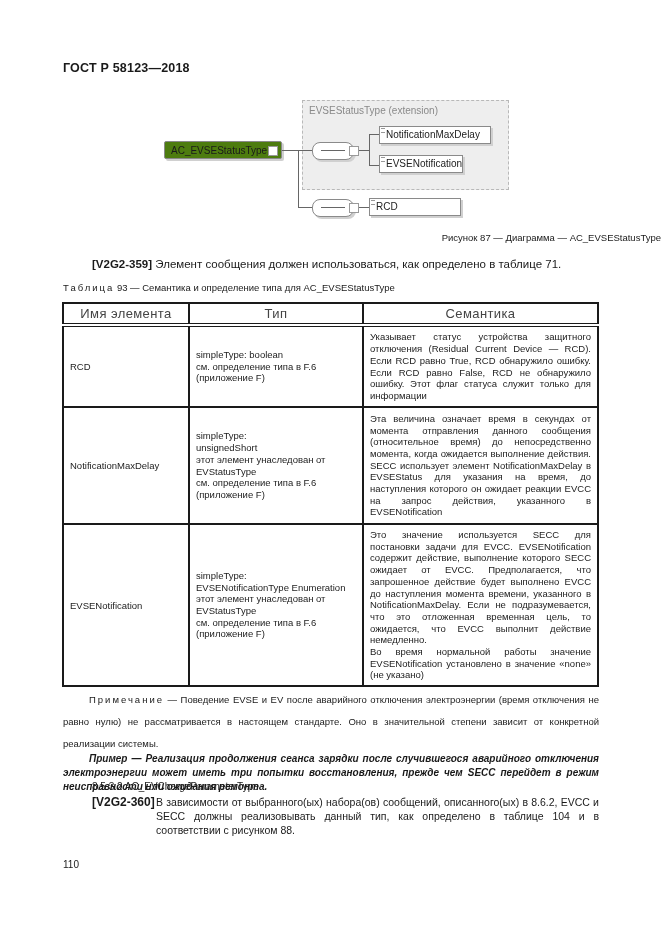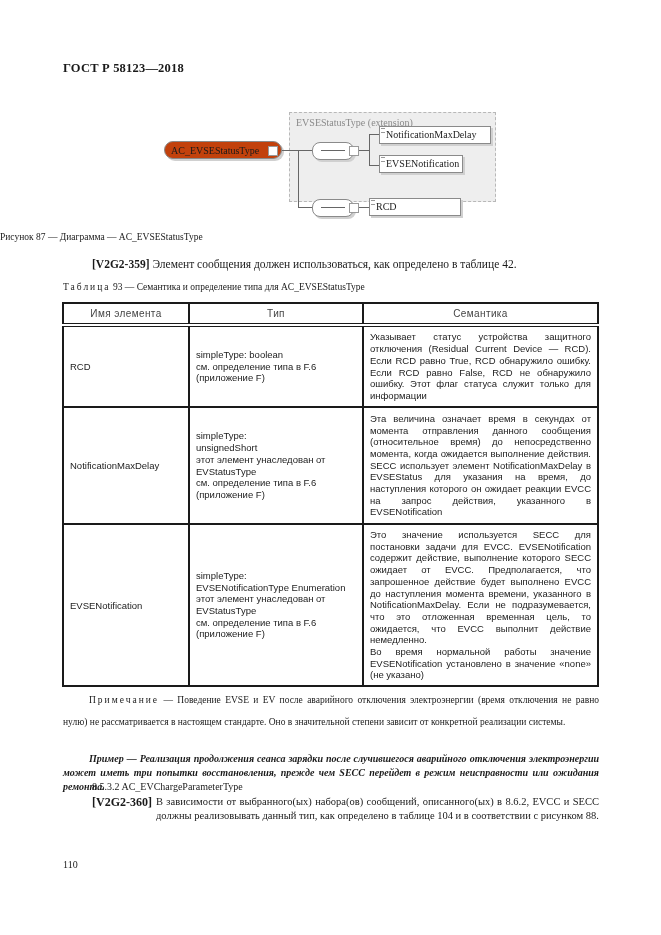--- a/index.html
+++ b/index.html
@@ -1,77 +1,77 @@
 <!DOCTYPE html>
 <html><head>
 <meta charset="utf-8">
 <style>
   html, body { margin: 0; padding: 0; background: #ffffff; }
   body {
     width: 661px; height: 935px; position: relative; overflow: hidden;
     font-family: "Liberation Sans", sans-serif; color: #1a1a1a;
   }
-  .abs { position: absolute; font-family: Liberation Serif, serif; }
+  .abs { position: absolute; }
   .header-title { left: 63px; top: 61px; font-size: 12.5px; font-weight: bold; letter-spacing: 0.2px; }
 
   
   .diagram { left: 160px; top: 95px; width: 340px; height: 130px; }
   .ext-box {
-    position: absolute; left: 129px; top: 5px; width: 205px; height: 88px;
-    background: #eeeeee; border: 1px dashed #b8b8b8; margin-top: 12px;
+    position: absolute; left: 142px; top: 5px; width: 205px; height: 88px;
+    background: #eeeeee; border: 1px dashed #b8b8b8;
   }
   .ext-label { position: absolute; left: 6px; top: 4px; font-size: 10px; color: #8a8a8a; }
   .elem-box {
     position: absolute; background: #fff; border: 1px solid #8a8a8a;
     font-size: 10px; color: #222; padding: 0 0 0 6px; box-sizing: border-box;
     box-shadow: 2px 2px 0 #d0d0d0; line-height: 16px;
   }
   .elem-box .mark {
     position: absolute; left: 1px; top: 1px; width: 4px; height: 3px;
     border-top: 1px solid #999; border-bottom: 1px solid #999;
   }
   .root-box {
     position: absolute; left: 4px; top: 46px; width: 118px; height: 18px;
-    border: 1px solid #8a8a8a; border-radius: 9px; background: #c2410c;
+    border: 1px solid #8a8a8a; border-radius: 2px; background: #4d7c0f;
     box-shadow: 2px 2px 0 #d0d0d0; font-size: 10px; line-height: 18px;
     padding-left: 6px; box-sizing: border-box;
   }
   .root-plus {
     position: absolute; right: 3px; top: 4px; width: 8px; height: 8px;
     border: 1px solid #999; background: #fff;
   }
   .seq {
     position: absolute; width: 40px; height: 16px; background: #fff;
     border: 1px solid #8a8a8a; border-radius: 8px / 8px;
     box-shadow: 2px 2px 0 #d0d0d0;
   }
   .seq::after {
     content: ""; position: absolute; left: 8px; right: 8px; top: 7px; border-top: 1px solid #666;
   }
   .seq-plus {
     position: absolute; width: 8px; height: 8px; border: 1px solid #999; background: #fff;
   }
   .line { position: absolute; background: #666; }
 
-  .caption { left: 0; width: 661px; text-align: left; top: 232px; font-size: 9.5px; }
+  .caption { left: 0; width: 661px; text-align: right; top: 232px; font-size: 9.5px; }
   .req359 { left: 92px; top: 258px; font-size: 11.5px; }
   .req359 b { font-weight: bold; }
   .tbl-title { left: 63px; top: 282px; font-size: 9.5px; }
   .spaced { letter-spacing: 2px; text-align: center; }
 
   
   .table {
     position: absolute; left: 62px; top: 302px; width: 537px;
     border-collapse: collapse; font-size: 9.5px; color: #222;
   }
   .table td, .table th {
     border: 2px solid #1a1a1a; padding: 0 6px; vertical-align: middle;
   }
   .table th {
-    font-weight: normal; font-size: 10px; color: #444; height: 19px;
+    font-weight: normal; font-size: 13px; color: #444; height: 19px;
     border-bottom: 4px double #1a1a1a; letter-spacing: 0.4px;
   }
   .table .c1 { width: 112px; }
   .table .c2 { width: 160px; }
   .table .sem { text-align: justify; line-height: 11.7px; padding: 4px 6px 4px 6px; border-radius: 8px; }
   .table .typ { line-height: 11.7px; }
 
   .note { left: 63px; top: 689px; width: 536px; font-size: 9.5px; line-height: 22px; text-align: justify; text-indent: 26px; }
   .example { left: 63px; top: 736px; width: 536px; font-size: 10px; line-height: 14px; font-weight: bold; font-style: italic; text-align: justify; text-indent: 26px; margin-top: 16px; }
   .section { left: 92px; top: 781px; font-size: 10px; }
@@ -119,21 +119,21 @@
   <div class="line" style="left:199px;top:112px;width:10px;height:1px;"></div>
   <div class="elem-box" style="left:209px;top:103px;width:92px;height:18px;">
     <span class="mark"></span>
     <span>RCD</span>
   </div>
 </div>
 
 <div class="abs caption">Рисунок 87 — Диаграмма — AC_EVSEStatusType</div>
 
 <div class="abs req359">
-  <b>[V2G2-359]</b><span> Элемент сообщения должен использоваться, как определено в таблице 42.</span>
+  <b>[V2G2-359]</b><span> Элемент сообщения должен использоваться, как определено в таблице 71.</span>
 </div>
 
 <div class="abs tbl-title">
   <span class="spaced">Таблица</span><span> 93 — Семантика и определение типа для AC_EVSEStatusType</span>
 </div>
 
 <table class="table">
   <thead>
     <tr>
       <th class="c1">Имя элемента</th>

